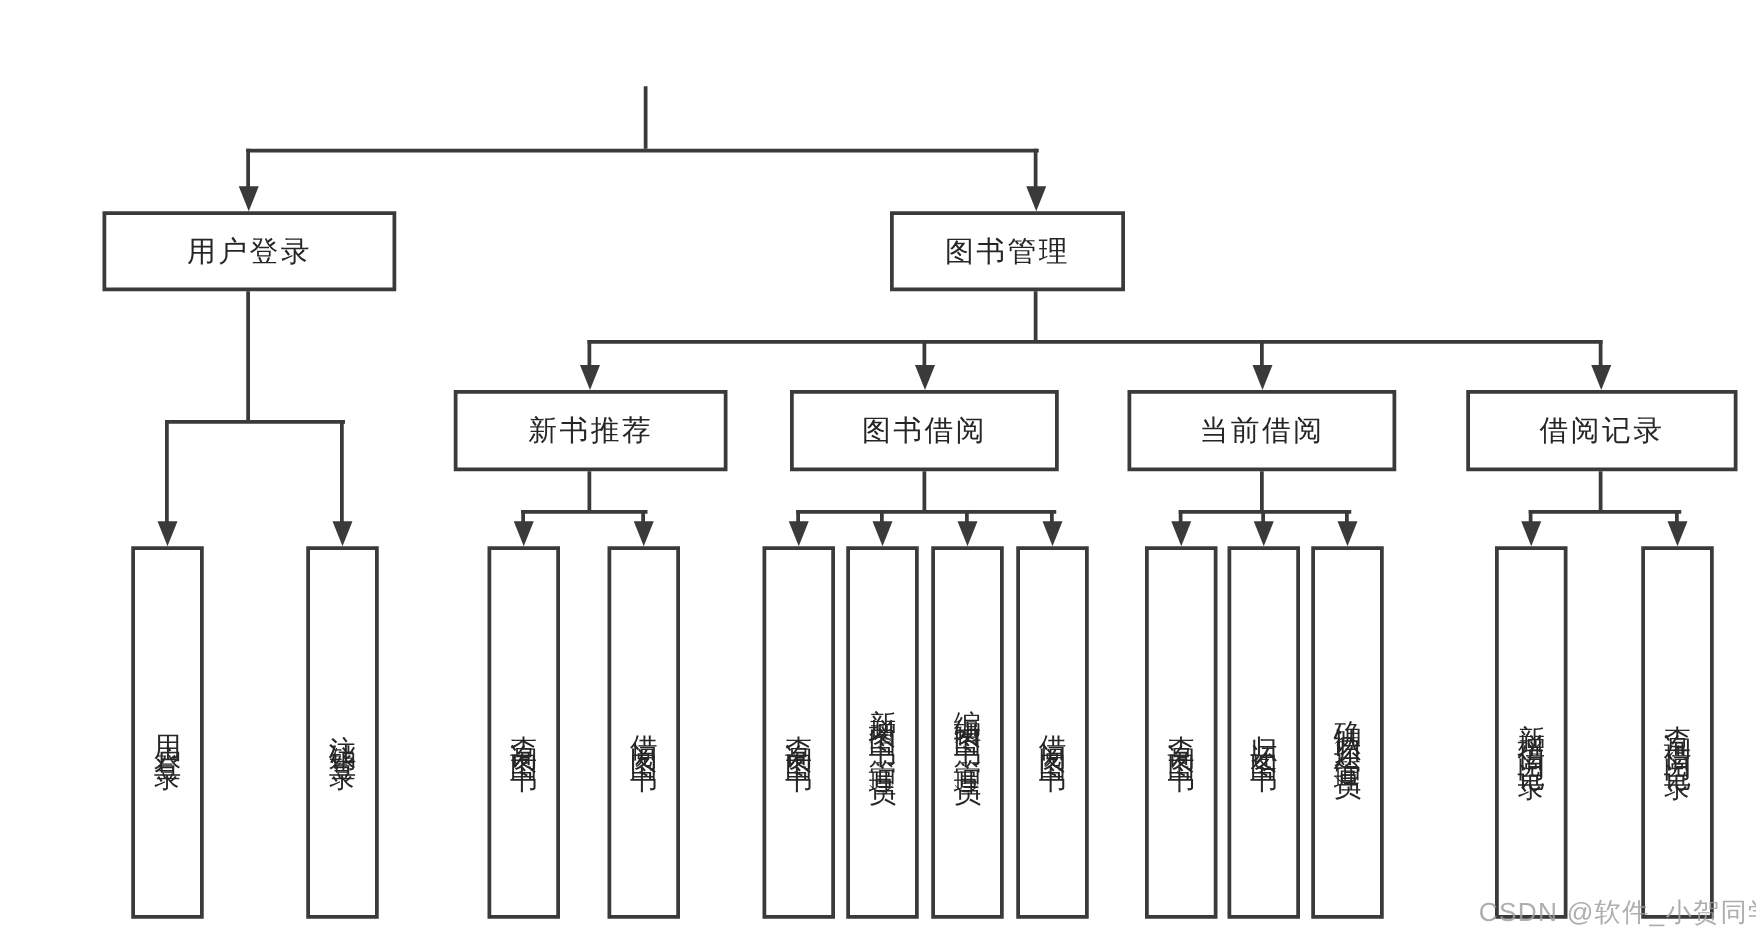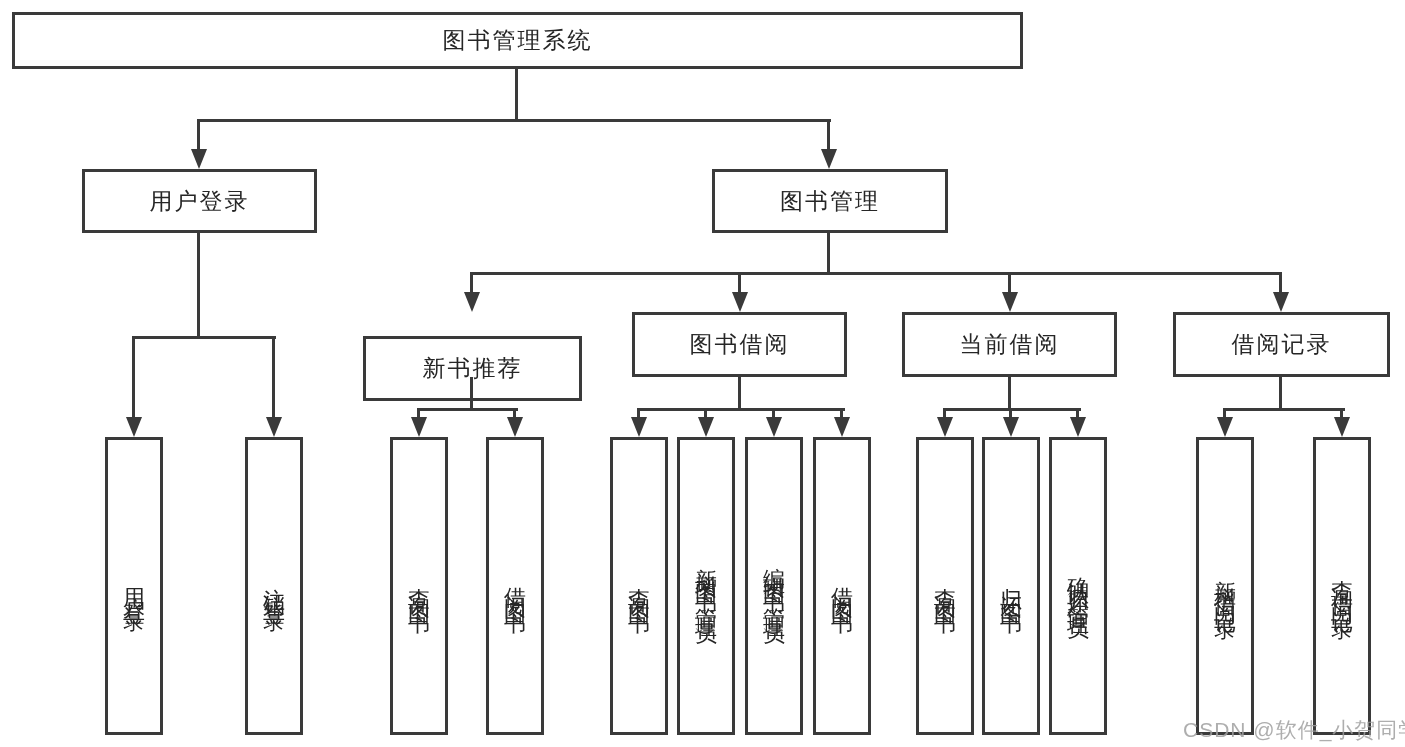--- a/index.html
+++ b/index.html
@@ -60,35 +60,32 @@
     letter-spacing: 1px;
     white-space: nowrap;
     z-index: 5;
   }
 </style>
 </head>
 <body>
 
 <div class="stage">
 
-  <div class="box" style="left:12px; top:12px; width:1011px; height:57px;">
-    <span>图书管理系统</span>
-  </div>
 
   <div class="vl" style="left:515px; top:69px; height:50px;"></div>
   <div class="hl" style="left:197px; top:119px; width:634px;"></div>
   <div class="vl" style="left:197px; top:119px; height:32px;"></div>
   <div class="vl" style="left:827px; top:119px; height:32px;"></div>
   <div class="arr" style="left:191px; top:149px;"></div>
   <div class="arr" style="left:821px; top:149px;"></div>
 
   <div class="box" style="left:82px; top:169px; width:235px; height:64px;">
     <span>用户登录</span>
   </div>
-  <div class="box" style="left:712px; top:169px; width:236px; height:64px;">
+  <div class="box" style="left:712px; top:169px; width:188px; height:64px;">
     <span>图书管理</span>
   </div>
 
   <div class="vl" style="left:197px; top:233px; height:103px;"></div>
   <div class="hl" style="left:132px; top:336px; width:144px;"></div>
   <div class="vl" style="left:132px; top:336px; height:83px;"></div>
   <div class="vl" style="left:272px; top:336px; height:83px;"></div>
   <div class="arr" style="left:126px; top:417px;"></div>
   <div class="arr" style="left:266px; top:417px;"></div>
 
@@ -96,21 +93,21 @@
   <div class="hl" style="left:470px; top:272px; width:812px;"></div>
   <div class="vl" style="left:470px; top:272px; height:22px;"></div>
   <div class="vl" style="left:738px; top:272px; height:22px;"></div>
   <div class="vl" style="left:1008px; top:272px; height:22px;"></div>
   <div class="vl" style="left:1279px; top:272px; height:22px;"></div>
   <div class="arr" style="left:464px; top:292px;"></div>
   <div class="arr" style="left:732px; top:292px;"></div>
   <div class="arr" style="left:1002px; top:292px;"></div>
   <div class="arr" style="left:1273px; top:292px;"></div>
 
-  <div class="box" style="left:363px; top:312px; width:219px; height:65px;margin-top:24px;">
+  <div class="box" style="left:363px; top:312px; width:219px; height:65px;">
     <span>新书推荐</span>
   </div>
   <div class="box" style="left:902px; top:312px; width:215px; height:65px;">
     <span>当前借阅</span>
   </div>
   <div class="box" style="left:632px; top:312px; width:215px; height:65px;">
     <span>图书借阅</span>
   </div>
   <div class="box" style="left:1173px; top:312px; width:217px; height:65px;">
     <span>借阅记录</span>

